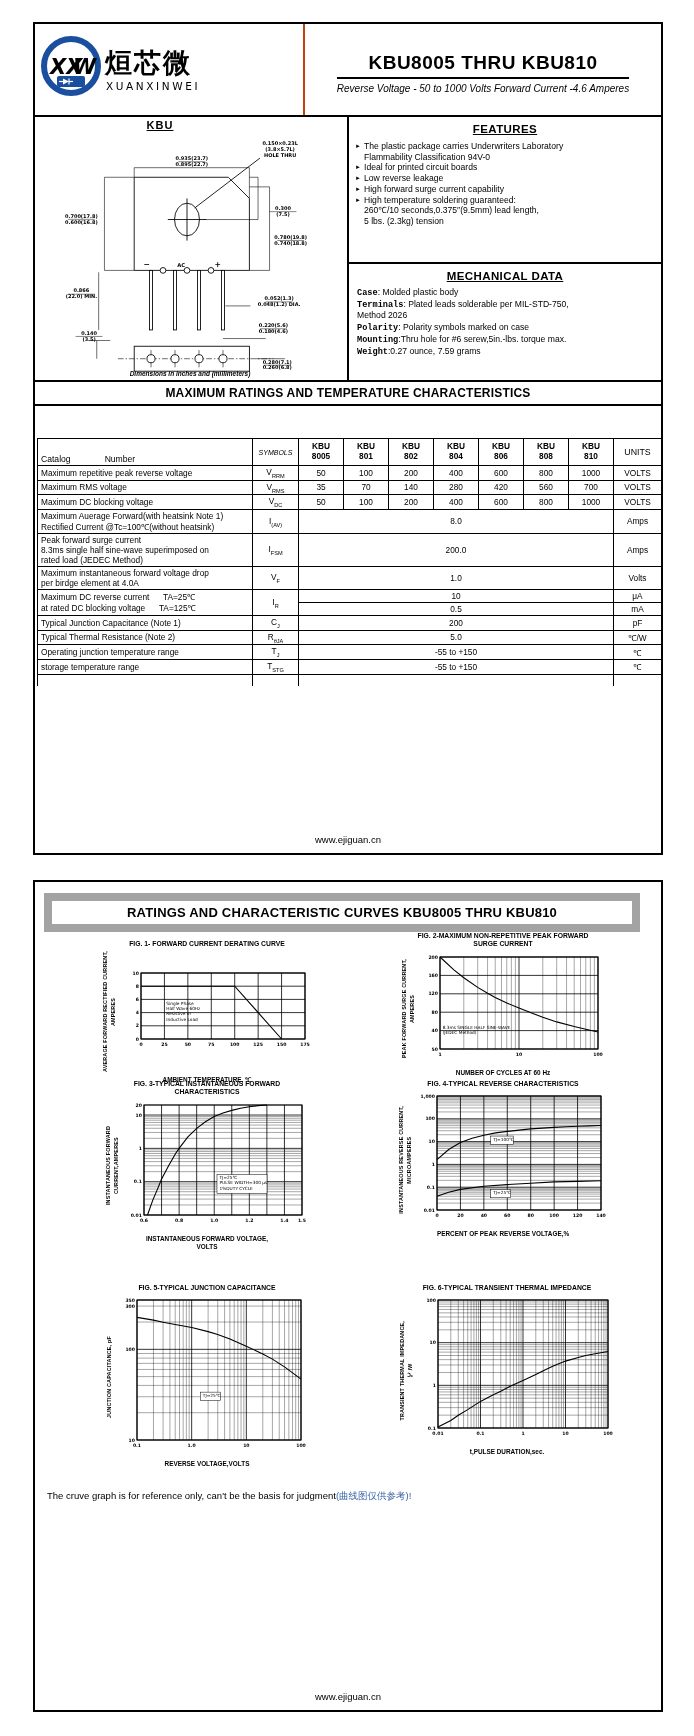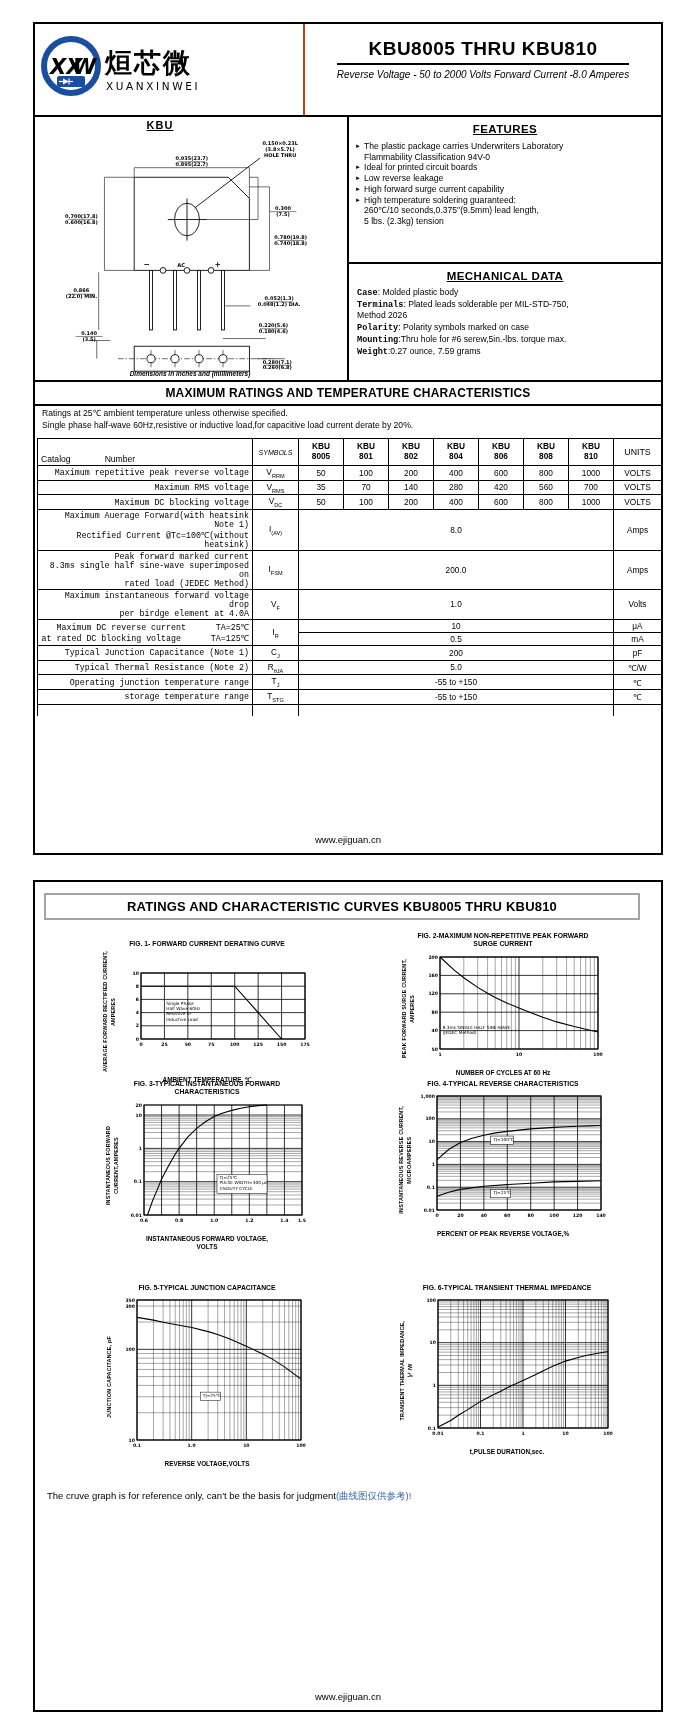--- a/index.html
+++ b/index.html
@@ -6,21 +6,21 @@
   body{width:694px;height:1736px;position:relative;background:#fff;
        font-family:"Liberation Sans",sans-serif;color:#000;}
   .pagebox{position:absolute;border:2px solid #000;background:#fff;box-sizing:border-box;}
   #page1{left:33px;top:22px;width:630px;height:833px;}
   #page2{left:33px;top:880px;width:630px;height:832px;}
 
   
   .p1-header{position:absolute;left:0;top:0;width:100%;height:91px;border-bottom:2px solid #000;}
   .p1-logo{position:absolute;left:0;top:0;width:268px;height:91px;border-right:2px solid #c2410c;}
   .p1-titleblock{position:absolute;left:270px;top:0;right:0;height:91px;text-align:center;}
-  .doc-title{font-size:19px;font-weight:bold;margin-top:14px;letter-spacing:.5px;}
+  .doc-title{font-size:19px;font-weight:bold;margin-top:28px;letter-spacing:.5px;}
   .title-rule{border-bottom:2px solid #000;width:82%;margin:3px auto 0 auto;}
   .doc-subtitle{font-size:12.5px;font-weight:bold;margin-top:7px;}
   .doc-tagline{font-size:10px;font-style:italic;margin-top:4px;}
 
   
   .p1-content{position:absolute;left:0;top:93px;width:100%;height:263px;border-bottom:2px solid #000;}
   .p1-diagram{position:absolute;left:0;top:0;width:310px;height:263px;}
   .pkg-name{position:absolute;left:85px;top:2px;width:80px;text-align:center;
             font-weight:bold;font-size:11px;text-decoration:underline;letter-spacing:1px;}
   .pkg-caption{position:absolute;left:0;bottom:3px;width:100%;text-align:center;
@@ -37,33 +37,33 @@
 
   
   .p1-band{position:absolute;left:0;top:358px;width:100%;height:22px;border-bottom:2px solid #000;
            font-weight:bold;font-size:12px;text-align:center;line-height:22px;letter-spacing:.2px;}
   .p1-ratingnotes{position:absolute;left:7px;top:384px;font-size:8.6px;line-height:1.35;}
   #ratings-table{position:absolute;left:2px;top:414px;border-collapse:separate;border-spacing:0;
                  table-layout:fixed;width:624px;border-left:1px solid #000;border-top:1px solid #000;
                  font-size:8.3px;}
   #ratings-table td,#ratings-table th{border-right:1px solid #000;border-bottom:1px solid #000;
                  padding:1px 3px;vertical-align:middle;font-weight:normal;text-align:center;}
-  #ratings-table .lbl{text-align:right;white-space:pre-wrap;font-family:Liberation Mono, monospace;}
+  #ratings-table .lbl{text-align:left;white-space:pre-wrap;}
   #ratings-table th{height:24px;}
   #ratings-table .sym-h{font-style:italic;font-size:7px;}
   #ratings-table .mod{font-weight:bold;line-height:1.15;}
   #ratings-table .units-h{font-weight:normal;font-size:8.8px;}
   #ratings-table .cat{vertical-align:bottom;text-align:left;font-size:8.6px;}
   #ratings-table sub{font-size:5.6px;}
   #ratings-table .nb{border-bottom:none;}
   .p1-notes{position:absolute;left:8px;top:672px;font-size:8.8px;line-height:1.6;}
   .p1-footer{position:absolute;left:0;bottom:8px;width:100%;text-align:center;font-size:9.5px;}
 
   
-  .p2-titleband{margin:11px 21px 0 9px;border:2px solid #a3a3a3;text-align:center;
+  .p2-titleband{margin:11px 21px 0 9px;border:8px solid #a3a3a3;text-align:center;
                 font-weight:bold;font-size:13px;padding:4px 0;letter-spacing:.2px;}
   .fig{position:absolute;}
   .fig-title{text-align:center;font-weight:bold;font-size:6.8px;line-height:1.25;white-space:pre-line;margin-bottom:3px;}
   .fig-body{display:flex;align-items:center;justify-content:center;}
   .fig-ylabel{writing-mode:vertical-rl;transform:rotate(180deg);text-align:center;
               font-size:5.4px;font-weight:bold;white-space:pre-line;line-height:1.5;letter-spacing:.2px;}
   .fig-xlabel{text-align:center;font-weight:bold;font-size:6.4px;margin-top:3px;white-space:pre-line;line-height:1.3;}
   svg text{font-family:"DejaVu Sans","Liberation Sans",sans-serif;fill:#000;}
   .p2-disclaimer{position:absolute;left:12px;top:608px;font-size:9.5px;}
   .p2-disclaimer .cn{color:#3a64a8;}
@@ -85,21 +85,21 @@
         <line x1="34" y1="54.5" x2="34" y2="60.5" stroke="#fff" stroke-width="1.2"></line>
         <line x1="24" y1="57.5" x2="28" y2="57.5" stroke="#fff" stroke-width="1.2"></line>
         <line x1="34" y1="57.5" x2="38" y2="57.5" stroke="#fff" stroke-width="1.2"></line>
         <text id="logo-cn" x="70" y="48" font-size="27" font-weight="bold" fill="#4a4a4a" letter-spacing="2">烜芯微</text>
         <text id="logo-py" x="71" y="66" font-size="10.5" fill="#3f6b9e" letter-spacing="2.6">XUANXINWEI</text>
       </svg>
     </div>
     <div class="p1-titleblock">
       <div class="doc-title">KBU8005 THRU KBU810</div>
       <div class="title-rule"></div>
-      <div class="doc-tagline">Reverse Voltage - 50 to 2000 Volts   Forward Current -8.0 Amperes</div>
+      <div class="doc-tagline">Reverse Voltage - 50 to 1000 Volts   Forward Current -4.6 Amperes</div>
     </div>
   </div>
 
   <div class="p1-content">
     <div class="p1-diagram">
       <div class="pkg-name">KBU</div>
       <svg id="pkg-svg" width="288" height="250" viewBox="0 0 300 260" style="position:absolute;left:8px;top:14px">
         <g stroke="#000" stroke-width="0.9" fill="none">
 
           <polygon points="95,48 193,48 215,70 215,145 95,145" fill="#fff"></polygon>
@@ -237,24 +237,20 @@
             <div><span class="mech-k"></span><span> Method 2026</span></div>
             <div><span class="mech-k">Polarity</span><span>: Polarity symbols marked on case</span></div>
             <div><span class="mech-k">Mounting</span><span>:Thru hole for #6 serew,5in.-lbs. torque max.</span></div>
             <div><span class="mech-k">Weight</span><span>:0.27 ounce, 7.59 grams</span></div>
           </div>
       </div>
     </div>
   </div>
 
   <div class="p1-band">MAXIMUM RATINGS AND TEMPERATURE CHARACTERISTICS</div>
-  <div class="p1-ratingnotes">
-    <div>Ratings at 25℃ ambient temperature unless otherwise specified.</div>
-    <div>Single phase half-wave 60Hz,resistive or inductive load,for capacitive load current derate by 20%.</div>
-  </div>
 
   <table id="ratings-table">
     <colgroup>
       <col style="width:215px">
         <col style="width:46px">
       <col style="width:45px">
         <col style="width:45px">
         <col style="width:45px">
         <col style="width:45px">
       <col style="width:45px">
@@ -333,21 +329,21 @@
           <td>VOLTS</td>
         </tr>
         <tr>
           <td class="lbl">Maximum Auerage Forward(with heatsink Note 1)
 Rectified Current @Tc=100℃(without heatsink)</td>
           <td>I<sub>(AV)</sub></td>
           <td colspan="7">8.0</td>
           <td>Amps</td>
         </tr>
         <tr>
-          <td class="lbl">Peak forward marked current
+          <td class="lbl">Peak forward surge current
 8.3ms single half sine-wave superimposed on
 rated load (JEDEC Method)</td>
           <td>I<sub>FSM</sub></td>
           <td colspan="7">200.0</td>
           <td>Amps</td>
         </tr>
         <tr>
           <td class="lbl">Maximum instantaneous forward voltage drop
 per birdge element at 4.0A</td>
           <td>V<sub>F</sub></td>

